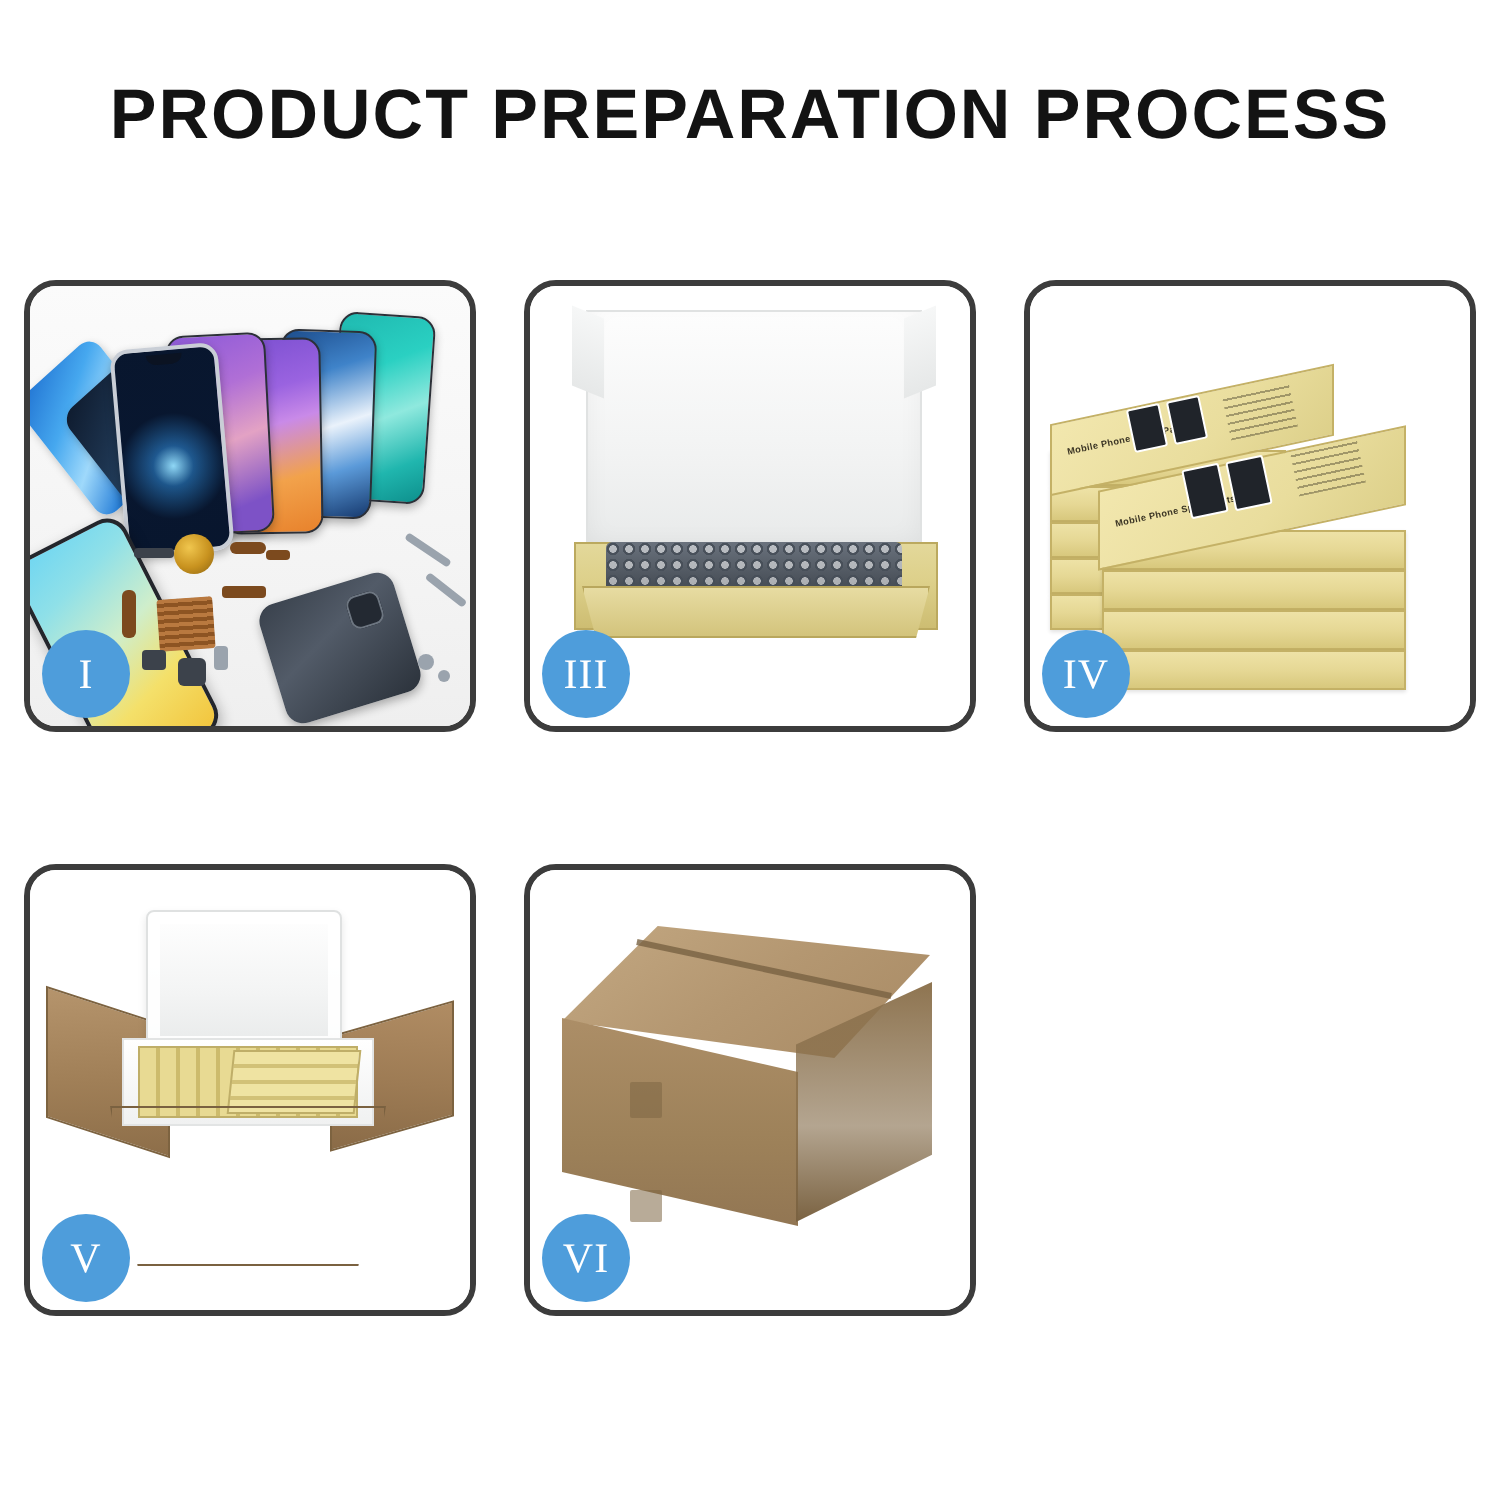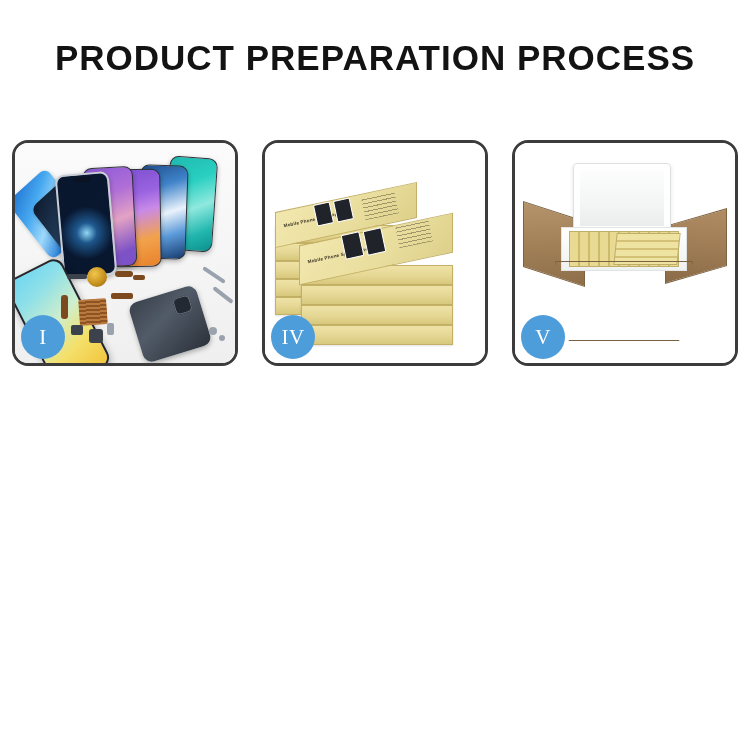--- a/index.html
+++ b/index.html
@@ -442,20 +442,30 @@
         <div class="prt silver" style="left:186px; top:130px; width:26px; height:4px; transform:rotate(34deg);"></div>
         <div class="prt silver" style="left:196px; top:150px; width:24px; height:4px; transform:rotate(38deg);"></div>
         <div class="prt silver" style="left:194px; top:184px; width:8px; height:8px; border-radius:50%;"></div>
         <div class="prt silver" style="left:204px; top:192px; width:6px; height:6px; border-radius:50%;"></div>
       </div>
       <div class="badge">I</div>
       <span class="sr">Mobile phone LCD screens, tempered glass and spare parts laid out</span>
     </div>
 
 
+    <div class="panel">
+      <div class="panel-inner p3">
+        <div class="lidflap"></div>
+        <div class="box3-tray"></div>
+        <div class="bubble-roll"></div>
+        <div class="box3-front"></div>
+      </div>
+      <div class="badge">III</div>
+      <span class="sr">Parts placed into inner carton with foam lid</span>
+    </div>
 
     <div class="panel">
       <div class="panel-inner p4">
         <div class="stack">
 
           <div class="sbox" style="left:2px;  top:52px;  width:116px; height:16px;"></div>
           <div class="sbox" style="left:2px;  top:70px;  width:116px; height:16px;"></div>
           <div class="sbox" style="left:2px;  top:88px;  width:116px; height:16px;"></div>
           <div class="sbox" style="left:2px;  top:106px; width:116px; height:16px;"></div>
           <div class="sbox" style="left:2px;  top:124px; width:116px; height:16px;"></div>
@@ -489,15 +499,27 @@
         <div class="foam-lid"></div>
         <div class="foam-inner"></div>
         <div class="ybars"></div>
         <div class="ybars2"></div>
         <div class="carton5"></div>
       </div>
       <div class="badge">V</div>
       <span class="sr">Boxes loaded into outer carton with foam protection</span>
     </div>
 
+    <div class="panel">
+      <div class="panel-inner p6">
+        <div class="c6-top"></div>
+        <div class="c6-left"></div>
+        <div class="c6-right"></div>
+        <div class="c6-seam"></div>
+        <div class="c6-tab" style="left:50px; top:106px; width:16px; height:18px;"></div>
+        <div class="c6-tab" style="left:50px; top:160px; width:16px; height:16px;"></div>
+      </div>
+      <div class="badge">VI</div>
+      <span class="sr">Carton sealed and ready for shipment</span>
+    </div>
 
   </div>
 </div>
 
 </body></html>

